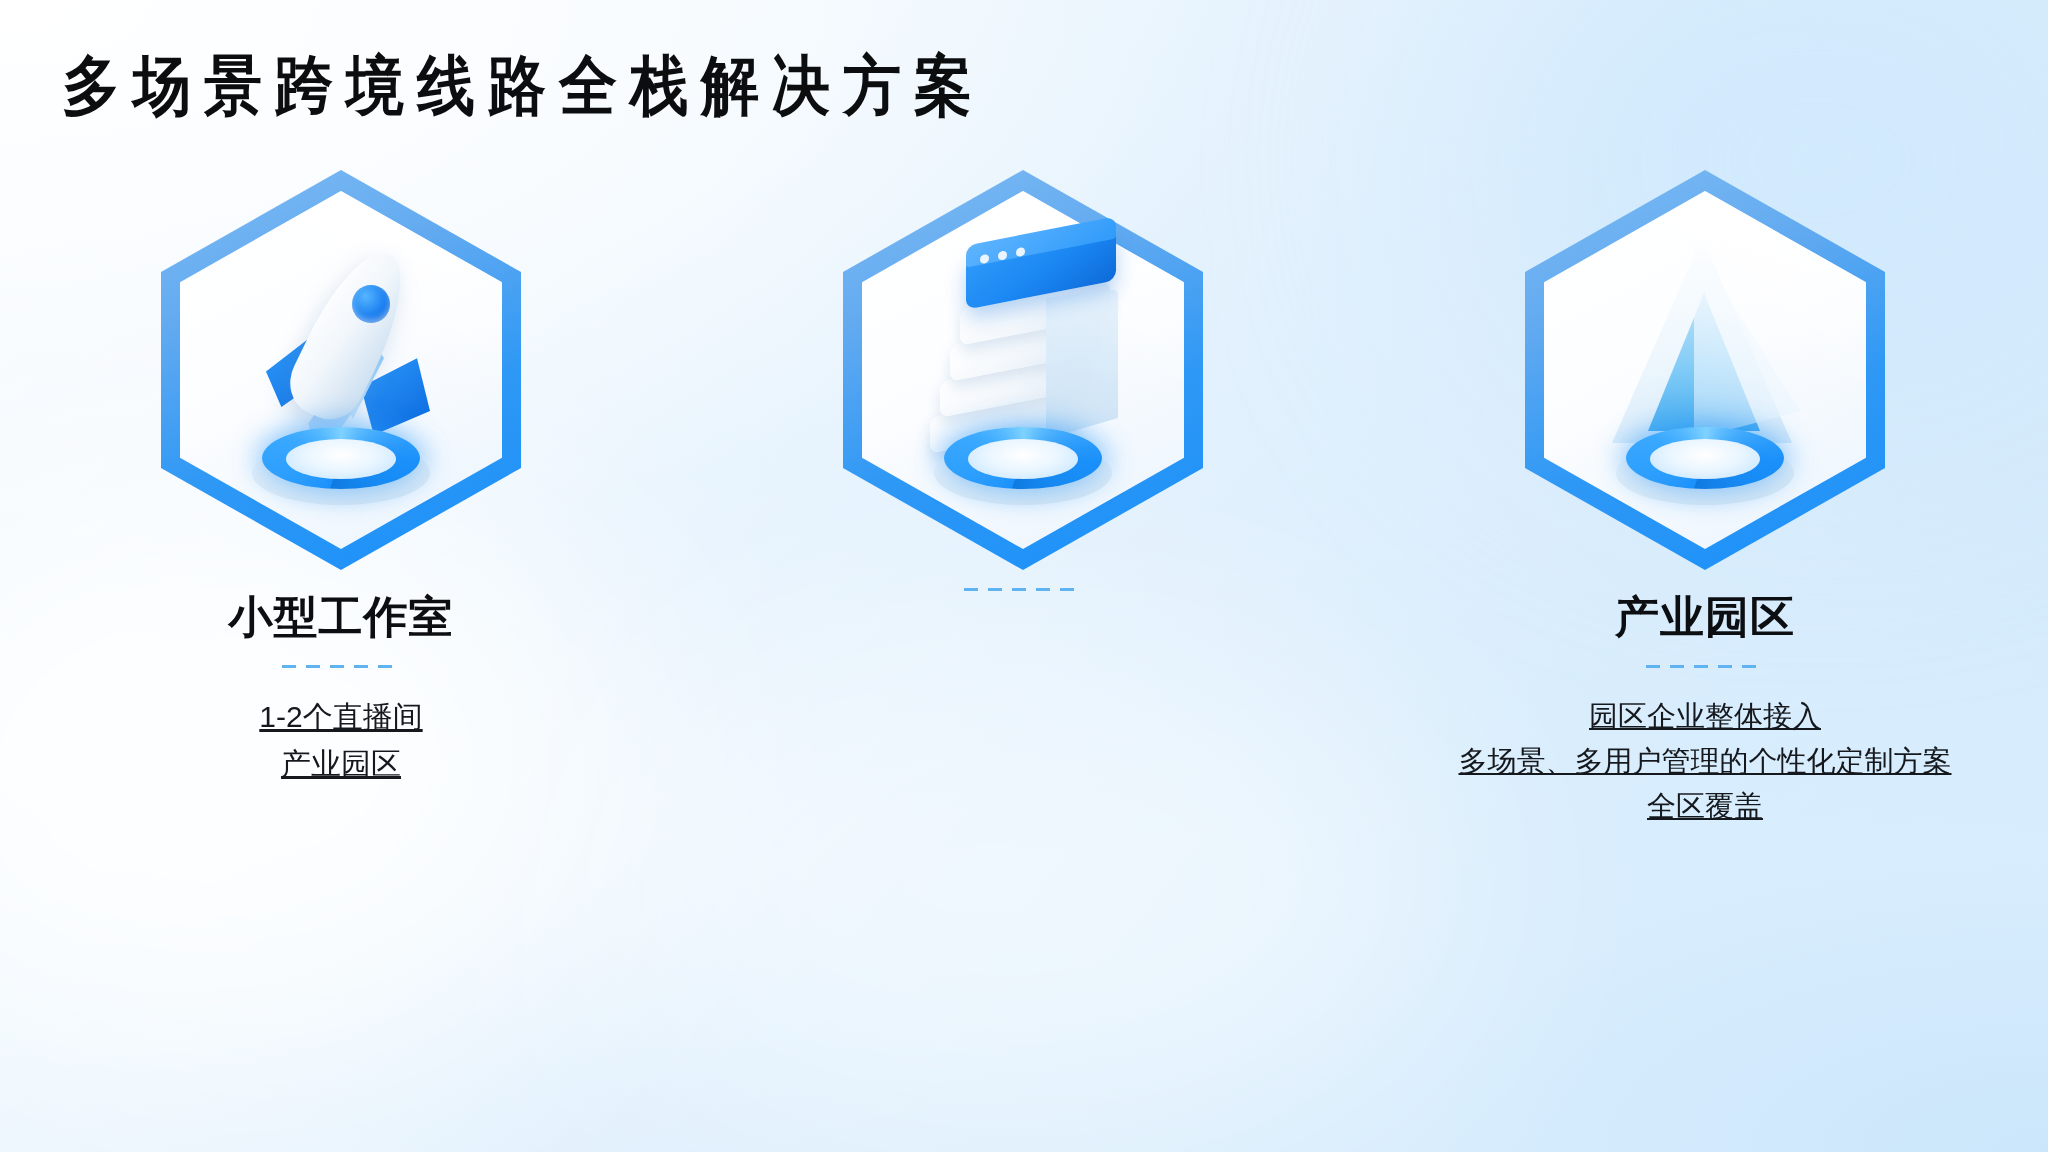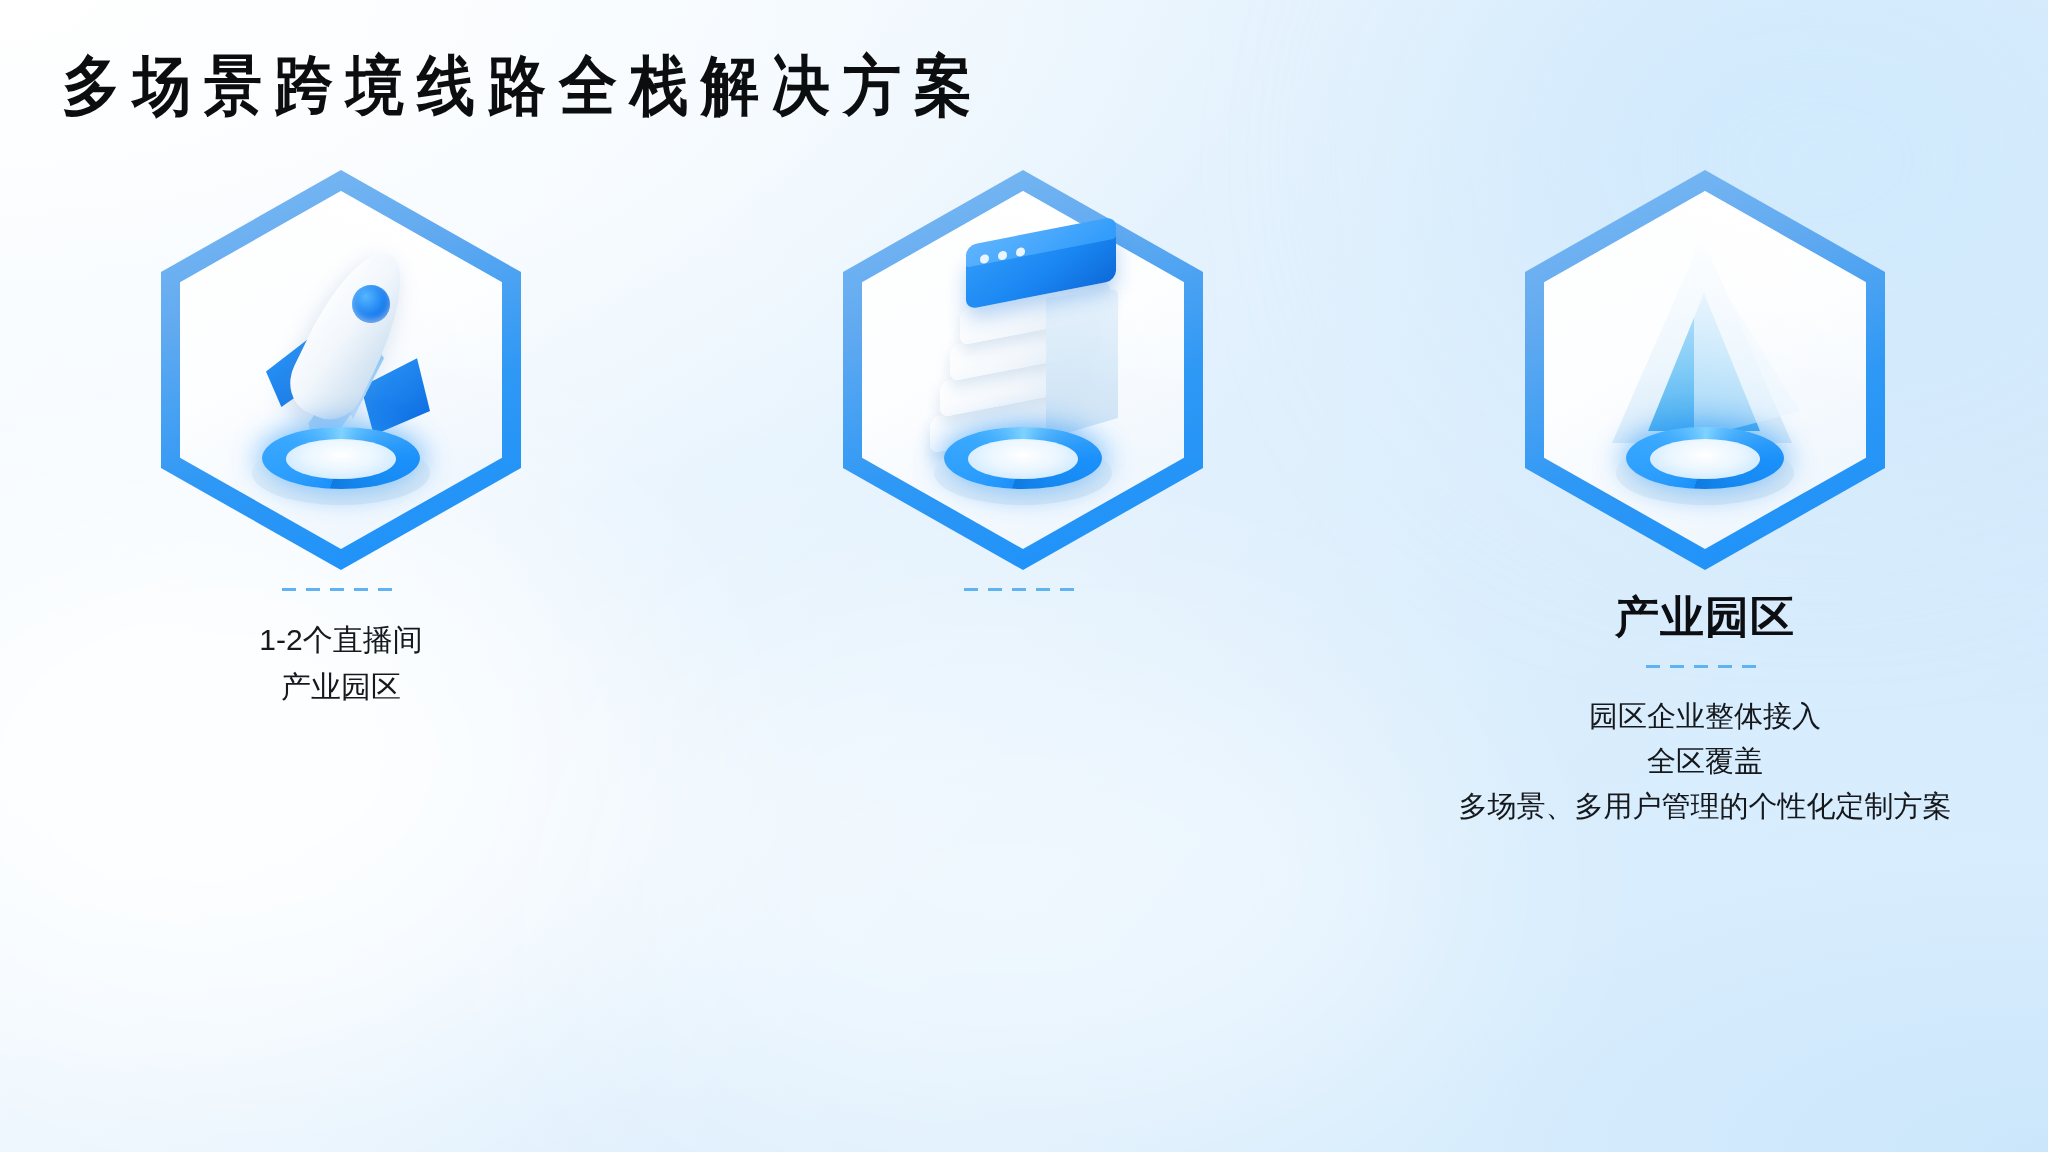--- a/index.html
+++ b/index.html
@@ -168,21 +168,21 @@
   }
 
   
   .card-title {
     margin-top:18px; font-size:44px; font-weight:bold; color:#0c0e11;
     letter-spacing:1px; white-space:nowrap; text-align:center;
   }
   .divider { margin-top:18px; width:118px; height:3px;
     background:repeating-linear-gradient(to right,#5fb3f0 0 14px, rgba(0,0,0,0) 14px 24px); }
   .card-desc { margin-top:26px; text-align:center; }
-  .card-desc p { font-size:30px; color:#15181c; line-height:1.55; white-space:nowrap; }
+  .card-desc p { font-size:30px; color:#15181c; line-height:1.55; white-space:nowrap;text-decoration:underline; }
   .card.c3 .card-desc p { font-size:29px; }
 </style>
 </head>
 <body>
 
 <div class="wash a"></div>
 <div class="wash b"></div>
 <div class="wash c"></div>
 
 <div class="headline">多场景跨境线路全栈解决方案</div>
@@ -206,20 +206,21 @@
           </div>
           <div class="disc">
             <div class="glow"></div>
             <div class="plate"></div>
             <div class="ring-o"></div>
             <div class="ring-i"></div>
           </div>
         </div>
       </div>
     </div>
+    <div class="card-title">小型工作室</div>
     <div class="divider"></div>
     <div class="card-desc">
       <p>1-2个直播间</p>
       <p>产业园区</p>
     </div>
   </div>
 
   <div class="card c2">
     <div class="hexwrap">
       <div class="hex-outer"></div>
@@ -274,18 +275,18 @@
             <div class="ring-o"></div>
             <div class="ring-i"></div>
           </div>
         </div>
       </div>
     </div>
     <div class="card-title">产业园区</div>
     <div class="divider"></div>
     <div class="card-desc">
       <p>园区企业整体接入</p>
+      <p>多场景、多用户管理的个性化定制方案</p>
       <p>全区覆盖</p>
-      <p>多场景、多用户管理的个性化定制方案</p>
     </div>
   </div>
 
 </div>
 
 </body></html>

